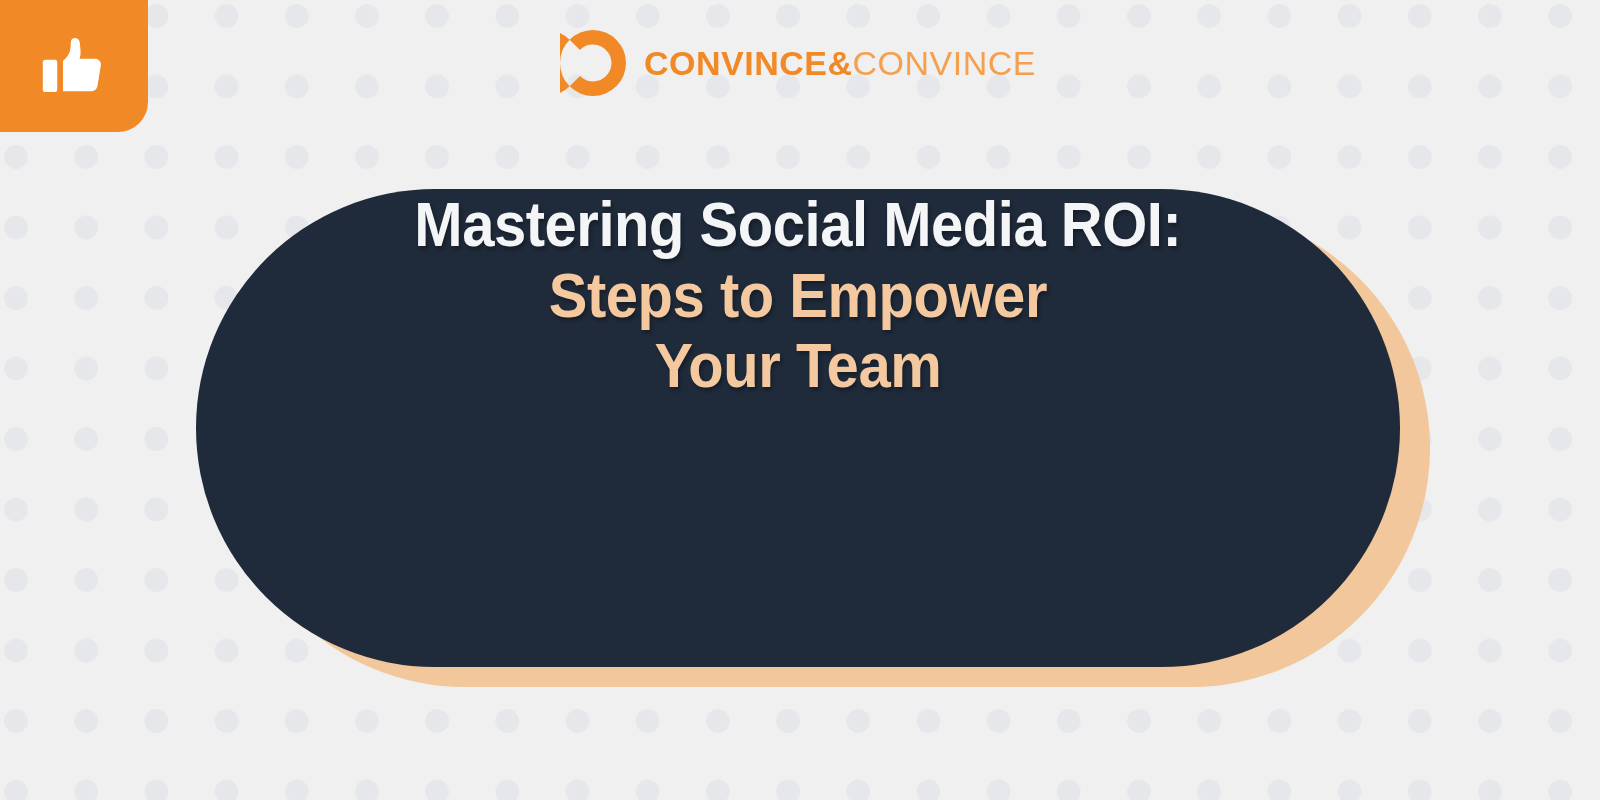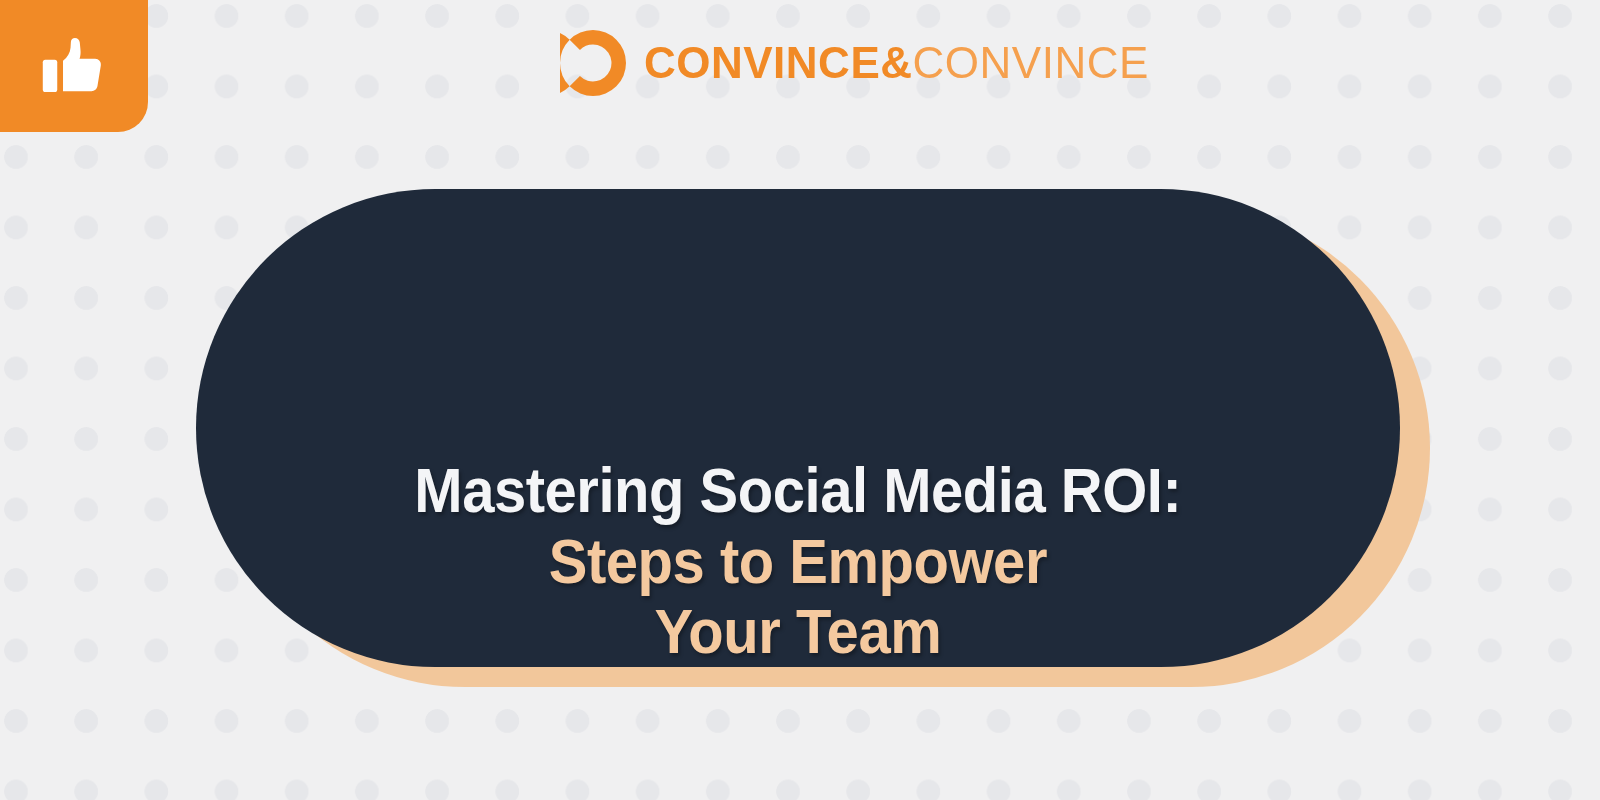--- a/index.html
+++ b/index.html
@@ -41,21 +41,21 @@
     position: absolute;
     left: 560px; top: 28px;
     display: flex;
     align-items: center;
     gap: 18px;
     height: 70px;
   }
   .brand-mark { width: 66px; height: 66px; display:block; }
   .brand-words {
     font-family: "Liberation Sans", sans-serif;
-    font-size: 44px;
+    font-size: 34px;
     letter-spacing: 0.5px;
     line-height: 1;
     white-space: nowrap;
     display: flex;
     align-items: baseline;
   }
   .brand-words .bold { color:#f18a26; font-weight:700; }
   .brand-words .thin { color:#f5a04e; font-weight:300; }
 
   
@@ -68,21 +68,21 @@
   }
   .pill-card {
     position: absolute;
     left: 196px; top: 189px;
     width: 1204px; height: 478px;
     background: #1f2a3a;
     border-radius: 239px;
     display: flex;
     flex-direction: column;
     align-items: center;
-    justify-content: flex-end;
+    justify-content: flex-start;
   }
 
   .headline {
     text-align: center;
     line-height: 1.12;
     font-family: "Liberation Sans", sans-serif;
     font-weight: 700;
     font-size: 63px;
     letter-spacing: -0.5px;
     transform: scaleX(0.92);

